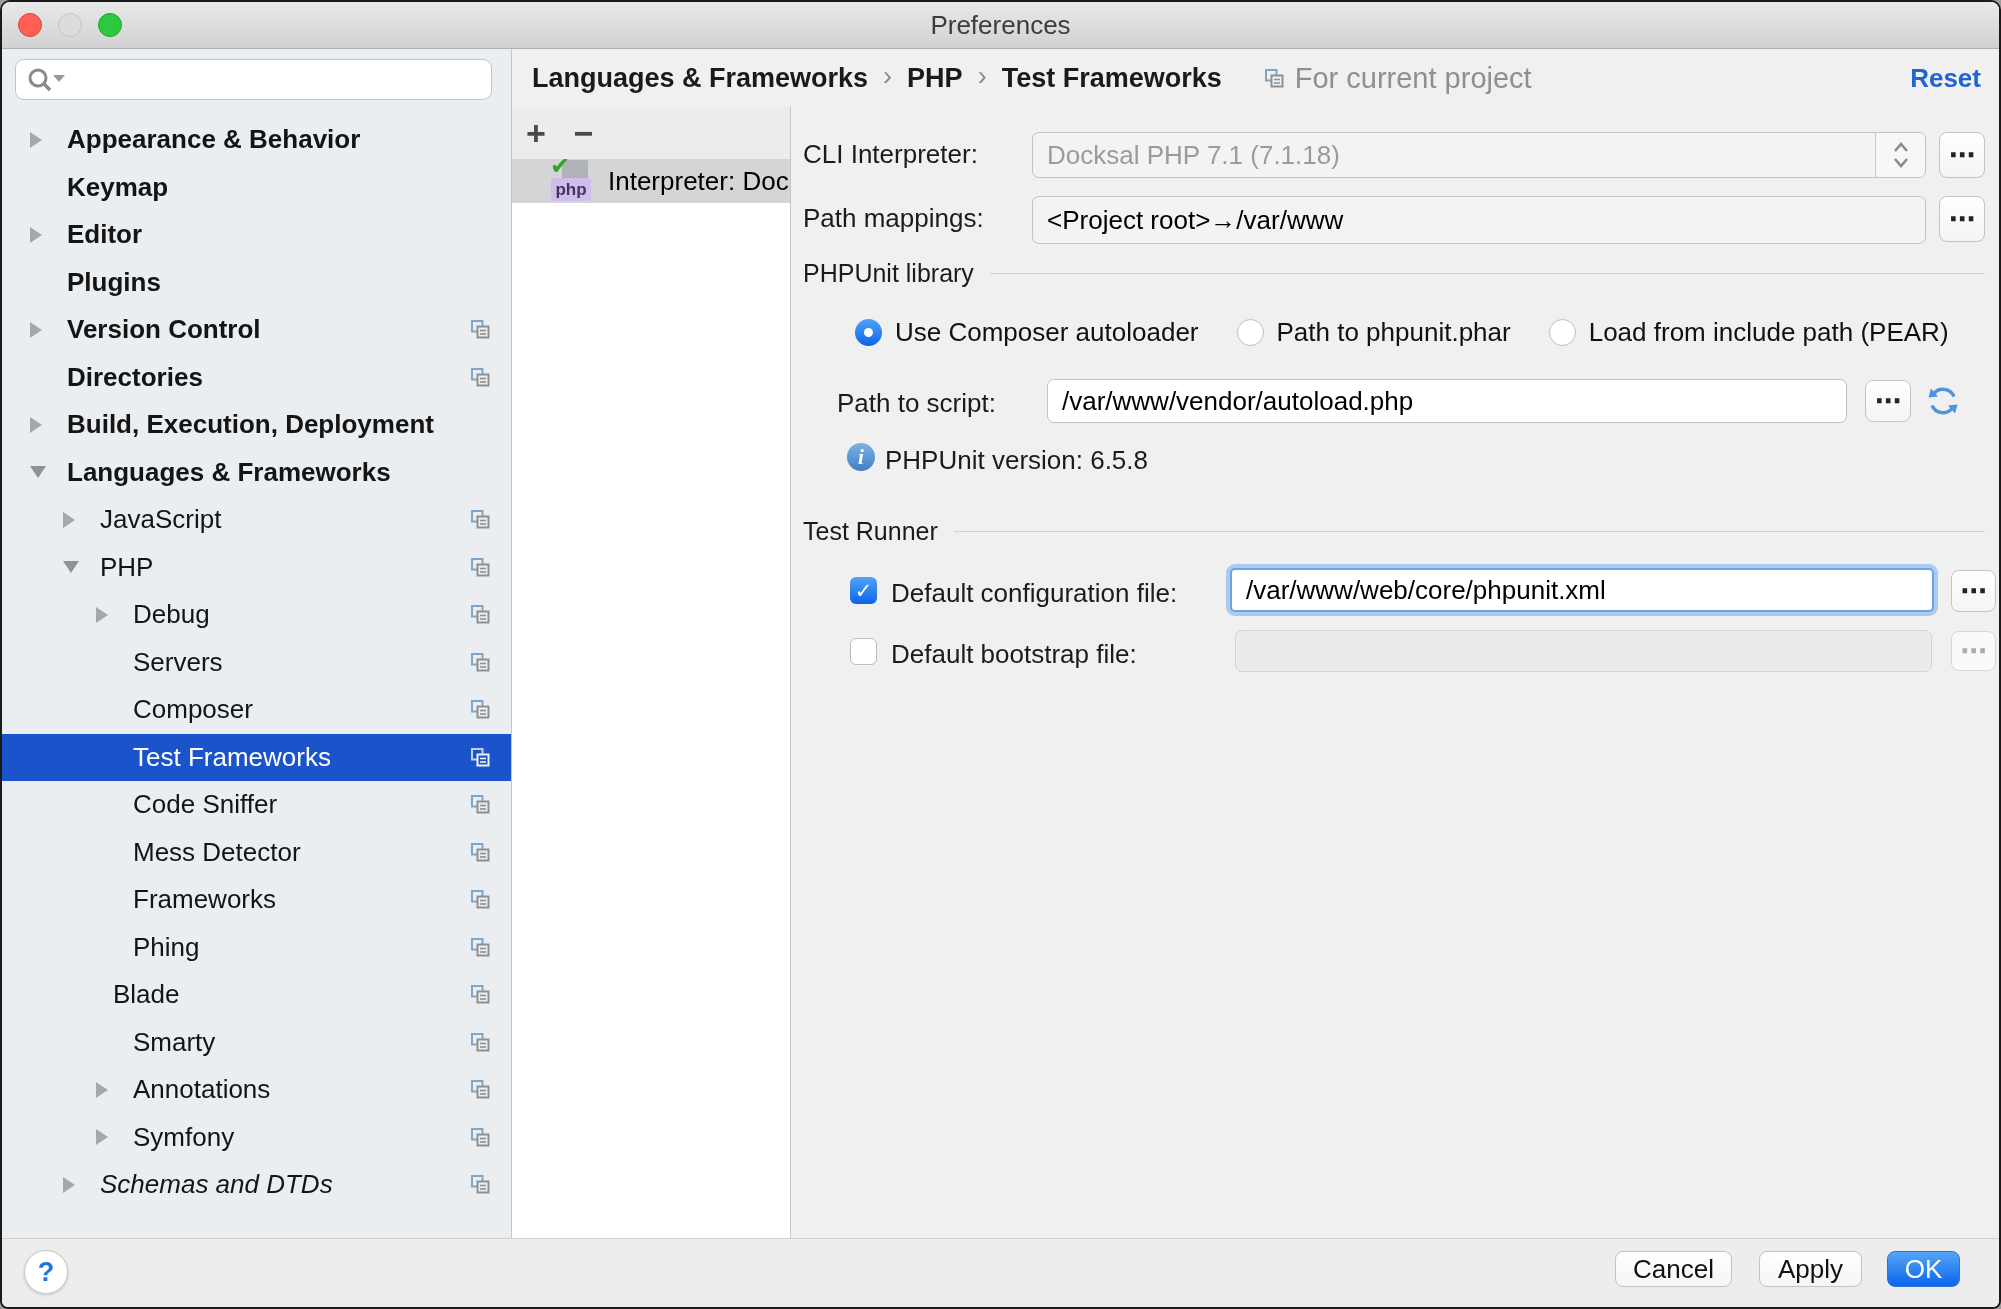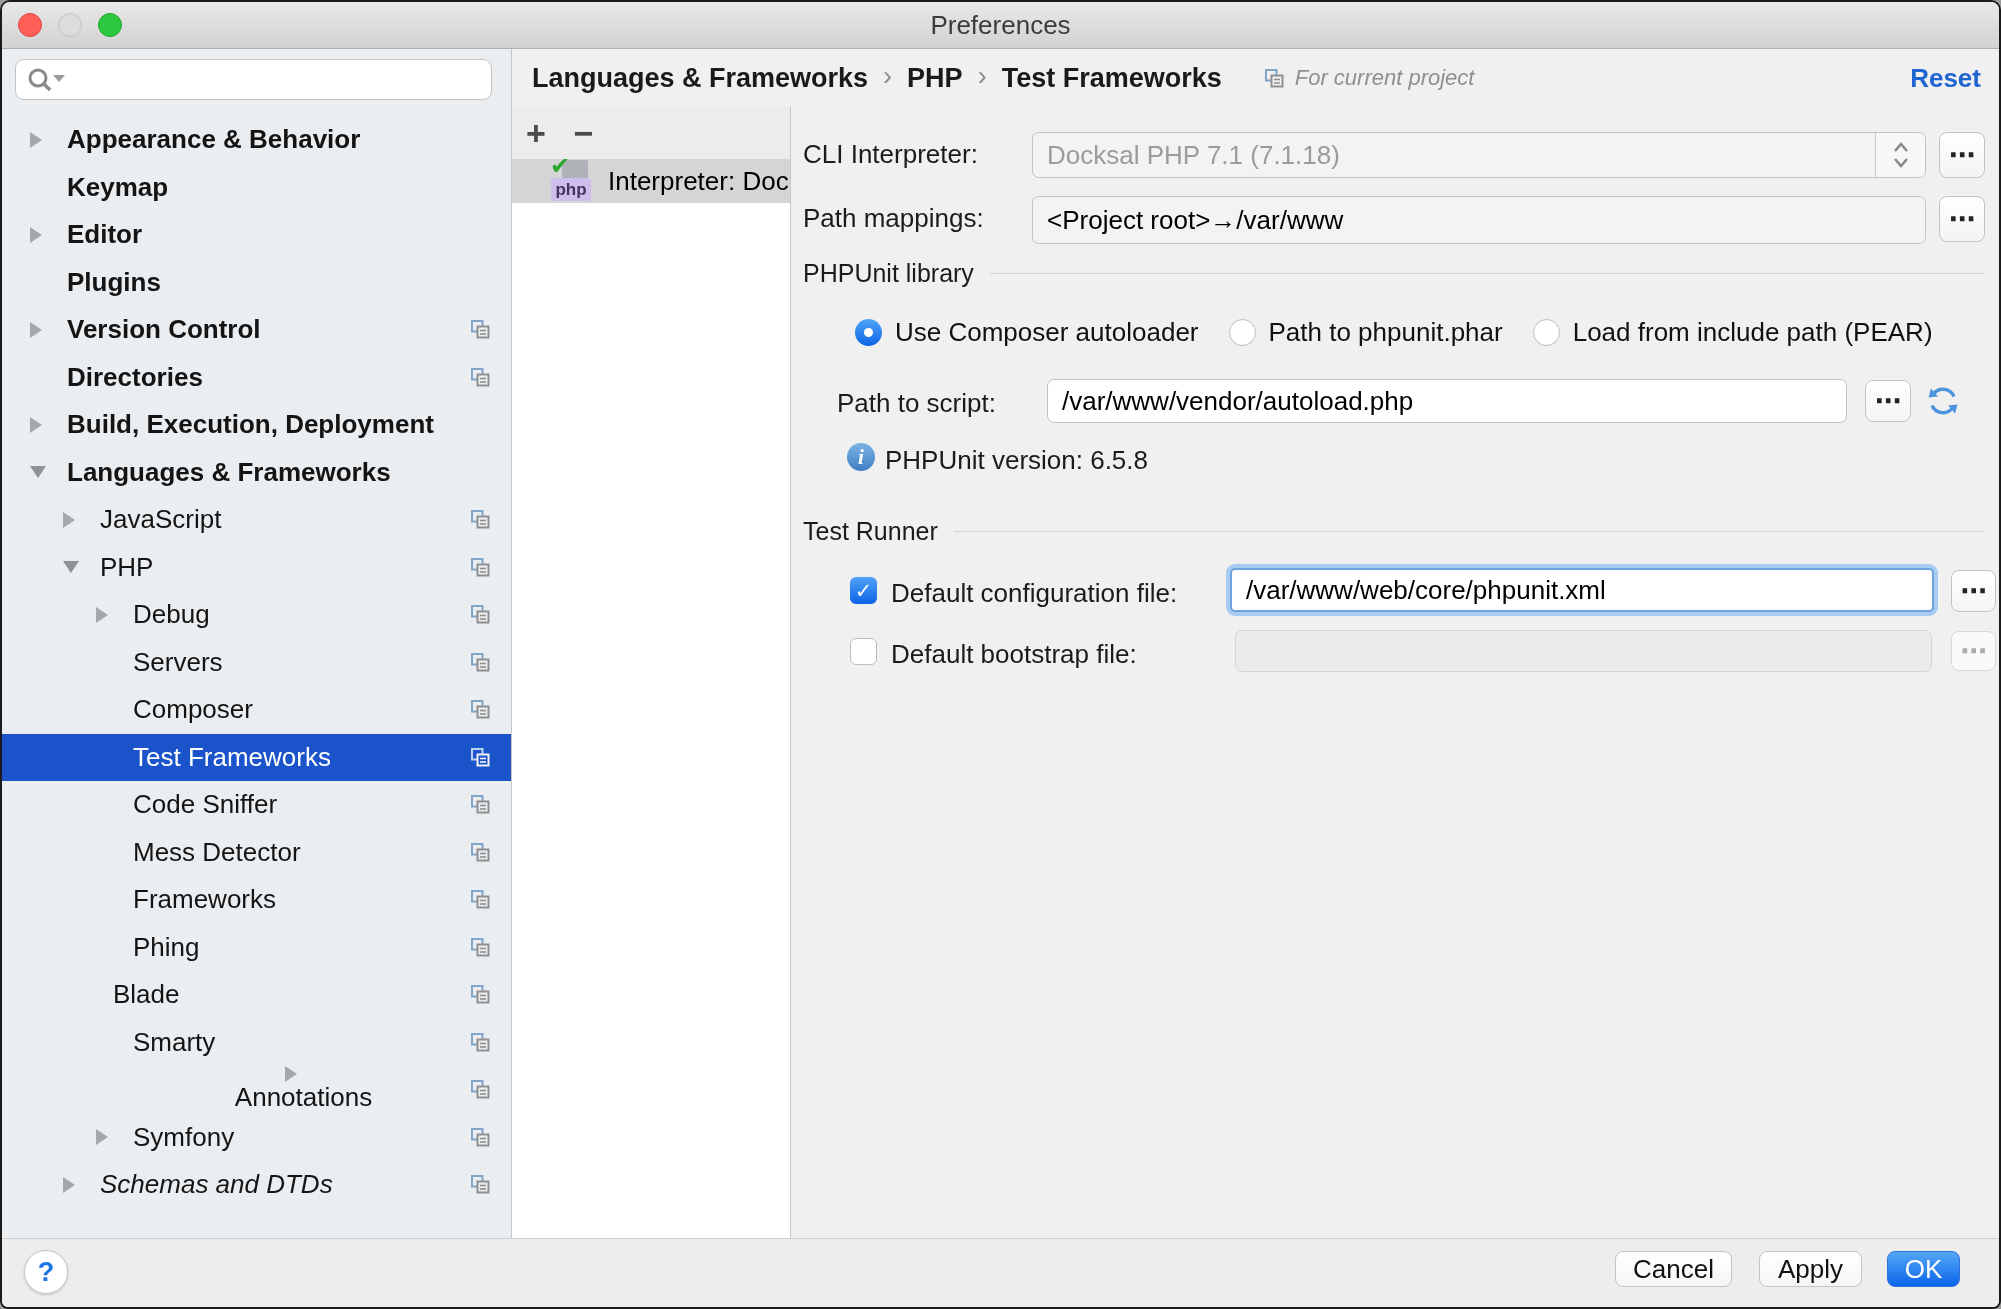--- a/index.html
+++ b/index.html
@@ -42,21 +42,21 @@
   .proj-ic line{stroke:#8F8F8F;stroke-width:1.6;}
   .proj-ic.sel .back{stroke:#BCD2F2;}
   .proj-ic.sel .front{fill:#1B54CA;stroke:#F2F2F2;}
   .proj-ic.sel line{stroke:#F2F2F2;}
   
   .header{position:absolute;left:510px;top:47px;right:0;height:58px;background:#F0F0F0;
     display:flex;align-items:center;padding-left:20px;}
   .bc{display:flex;align-items:center;gap:15px;}
   .bc-item{font-weight:700;font-size:27px;color:#1A1A1A;cursor:pointer;}
   .bc-sep{color:#8A8A8A;font-size:27px;padding-bottom:3px;}
-  .scope{display:flex;align-items:center;gap:10px;margin-left:42px;color:#8F8F8F;font-size:22px;font-style:italic;}
+  .scope{display:flex;align-items:center;gap:10px;margin-left:42px;color:#8F8F8F;font-size:29px;}
   .scope .proj-ic .front{fill:#F0F0F0;}
   .reset{position:absolute;right:18px;color:#2065D0;font-weight:700;font-size:26px;cursor:pointer;}
   
   .listpanel{position:absolute;left:510px;top:105px;width:279px;bottom:69px;
     background:#FFFFFF;border-right:1px solid #C6C6C6;overflow:hidden;}
   .list-toolbar{height:52px;background:#ECECEC;display:flex;align-items:center;
     padding-left:14px;gap:28px;}
   .tb-btn{font-size:34px;font-weight:600;color:#4A4A4A;line-height:1;cursor:pointer;}
   .list-row{height:44px;background:#D5D5D5;display:flex;align-items:center;
     padding-left:38px;overflow:hidden;white-space:nowrap;font-size:26px;color:#000;}
@@ -76,21 +76,21 @@
     border-radius:0 6px 6px 0;display:flex;align-items:center;justify-content:center;cursor:pointer;}
   .plain{background:#F3F3F3;color:#000;padding-left:14px;}
   .white-input{background:#FFFFFF;color:#000;padding-left:14px;}
   .focused{border:2px solid #6FA3DE;box-shadow:0 0 0 4px #A8CBF2;border-radius:5px;}
   .disabled-input{background:#EBEBEB;border-color:#D4D4D4;}
   .browse{background:linear-gradient(#FFFFFF,#F4F4F4);border:1px solid #C4C4C4;border-radius:8px;
     font-size:26px;font-weight:700;color:#222;display:flex;align-items:center;justify-content:center;cursor:pointer;}
   .browse.dis{color:#ABABAB;background:#FAFAFA;border-color:#D8D8D8;}
   .section{display:flex;align-items:center;gap:16px;font-size:25px;color:#1B1B1B;}
   .section .rule{flex:1;height:1px;background:#D2D2D2;}
-  .c-radios{display:flex;gap:30px;align-items:center;}
+  .c-radios{display:flex;gap:38px;align-items:center;}
   .radio-group{display:inline-flex;align-items:center;gap:13px;font-size:26px;color:#111;white-space:nowrap;}
   .radio{width:27px;height:27px;border-radius:50%;background:#fff;border:1px solid #BDBDBD;display:inline-block;position:relative;flex:0 0 auto;}
   .radio.on{background:linear-gradient(#4FA3F8,#0D64E6);border:none;}
   .radio.on::after{content:"";position:absolute;left:9px;top:9px;width:9px;height:9px;background:#fff;border-radius:50%;}
   .chkbox{width:27px;height:27px;border-radius:6px;}
   .chkbox.on{background:linear-gradient(#4FA3F8,#0D64E6);color:#fff;display:flex;align-items:center;justify-content:center;}
   .chkbox.on::after{content:"✓";font-size:21px;font-weight:700;}
   .chkbox.off{background:#fff;border:1px solid #BDBDBD;}
   .info-ic{width:28px;height:28px;border-radius:50%;background:linear-gradient(#7CB3E4,#3F7FC4);
     color:#fff;font-family:"Liberation Serif",serif;font-weight:700;font-style:italic;font-size:21px;
@@ -354,21 +354,21 @@
           <span class="lbl">Smarty</span>
           <span class="proj-ic">
             <svg viewBox="0 0 21 21">
               <rect class="back" x="2" y="2" width="10.5" height="10.5"></rect>
               <rect class="front" x="7.5" y="7.5" width="11" height="11"></rect>
               <line x1="10" y1="11.5" x2="16" y2="11.5"></line>
               <line x1="10" y1="15" x2="16" y2="15"></line>
             </svg>
           </span>
         </div>
-        <div class="tree-row" style="padding-left: 94px; flex-direction: column;">
+        <div class="tree-row" style="padding-left: 94px;">
           <span class="arrow">
             <span class="tri c"></span>
           </span>
           <span class="lbl">Annotations</span>
           <span class="proj-ic">
             <svg viewBox="0 0 21 21">
               <rect class="back" x="2" y="2" width="10.5" height="10.5"></rect>
               <rect class="front" x="7.5" y="7.5" width="11" height="11"></rect>
               <line x1="10" y1="11.5" x2="16" y2="11.5"></line>
               <line x1="10" y1="15" x2="16" y2="15"></line>

